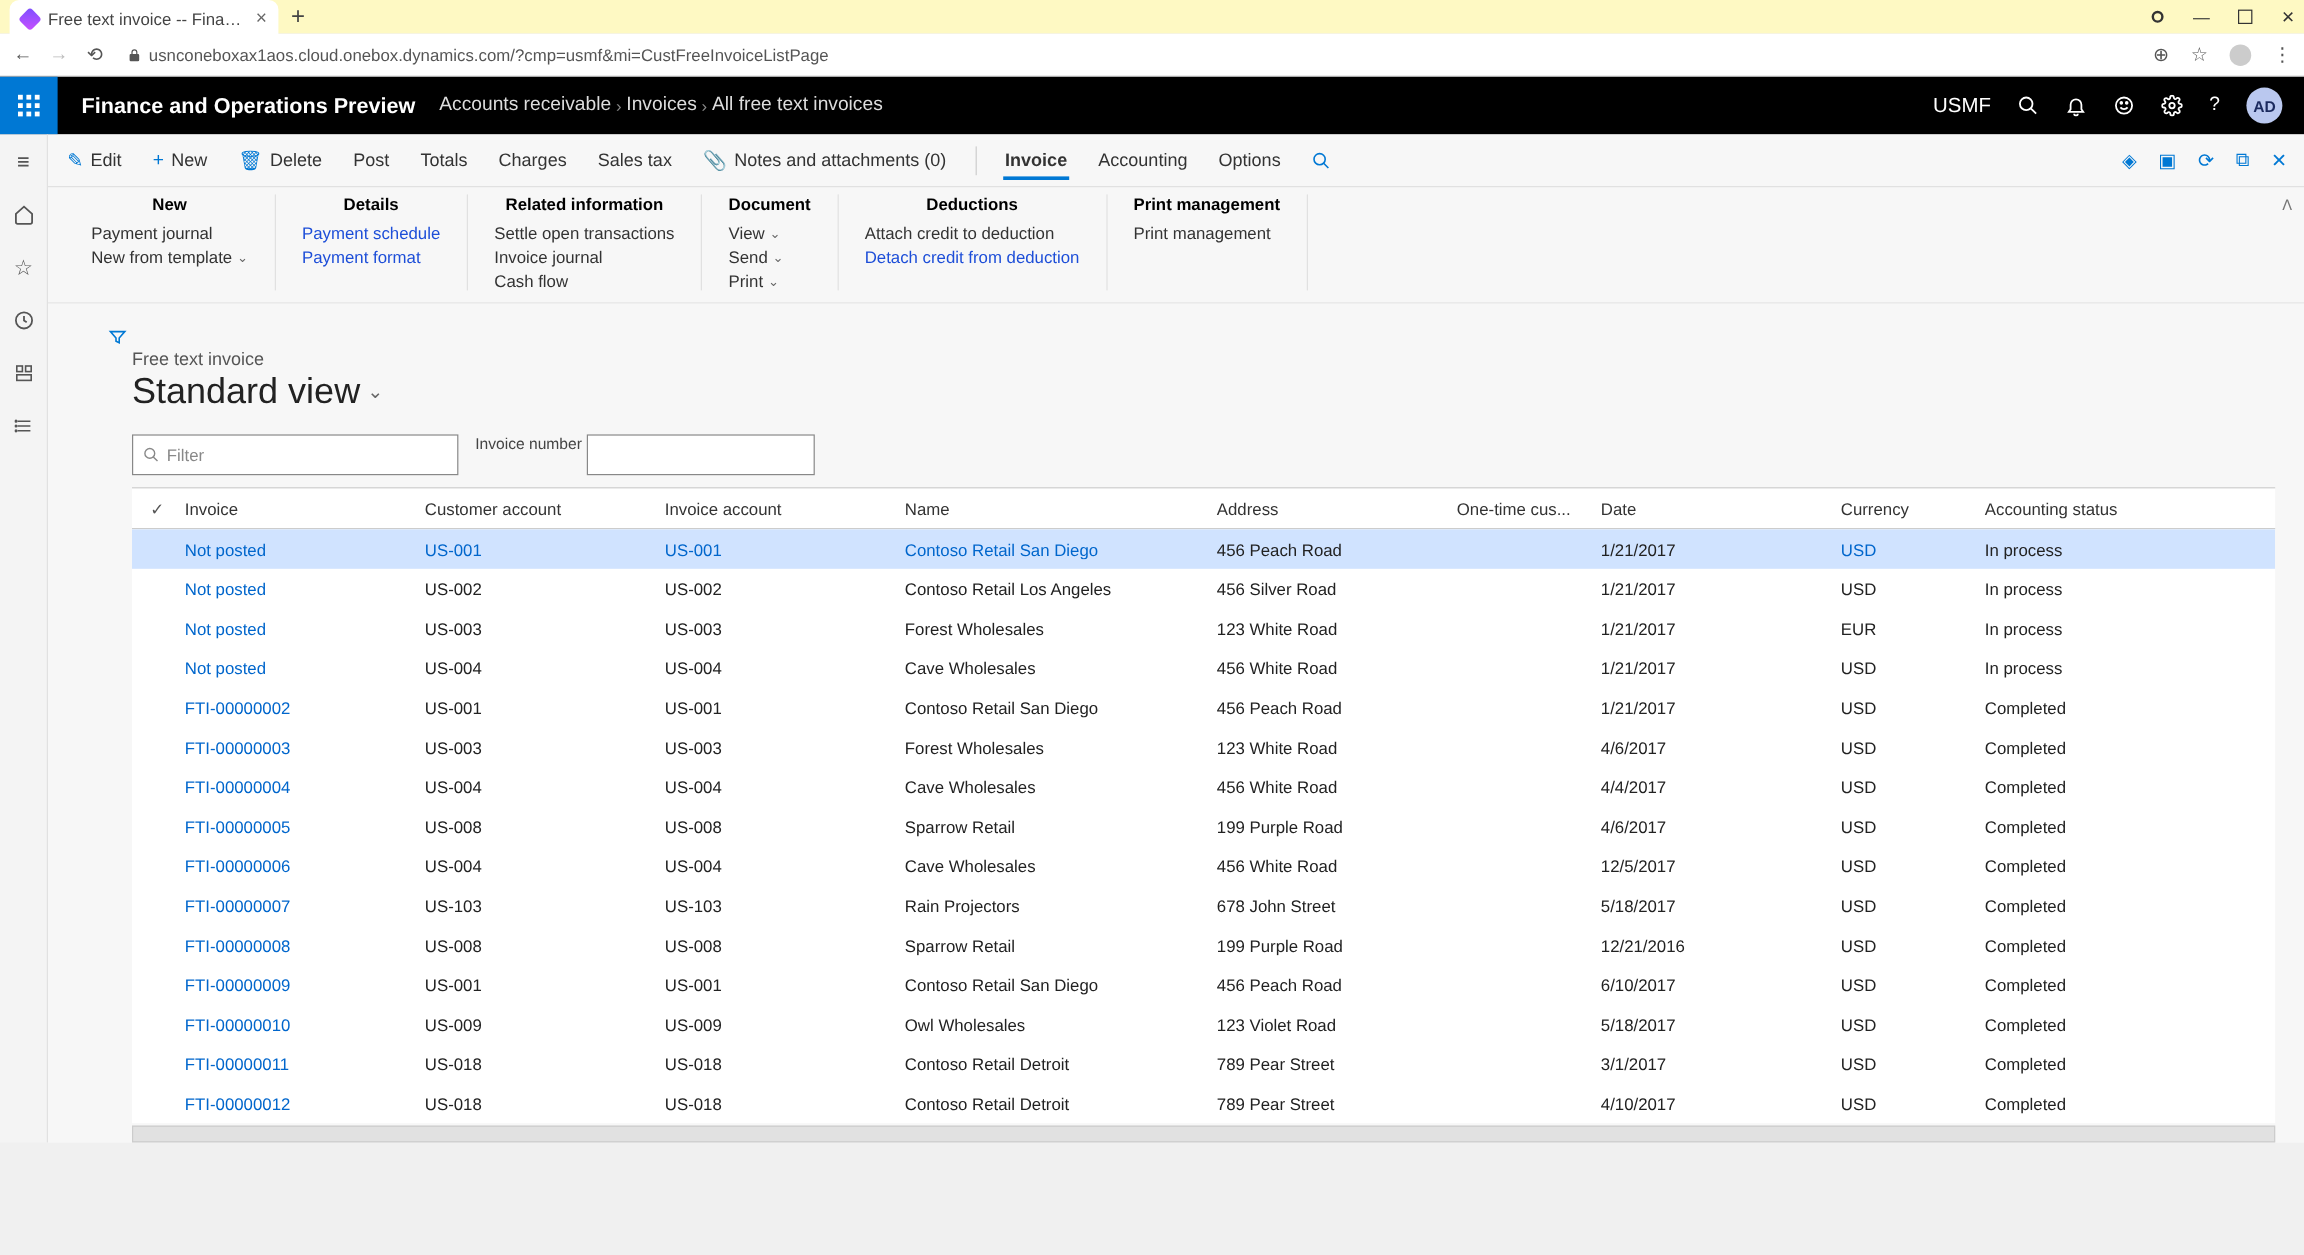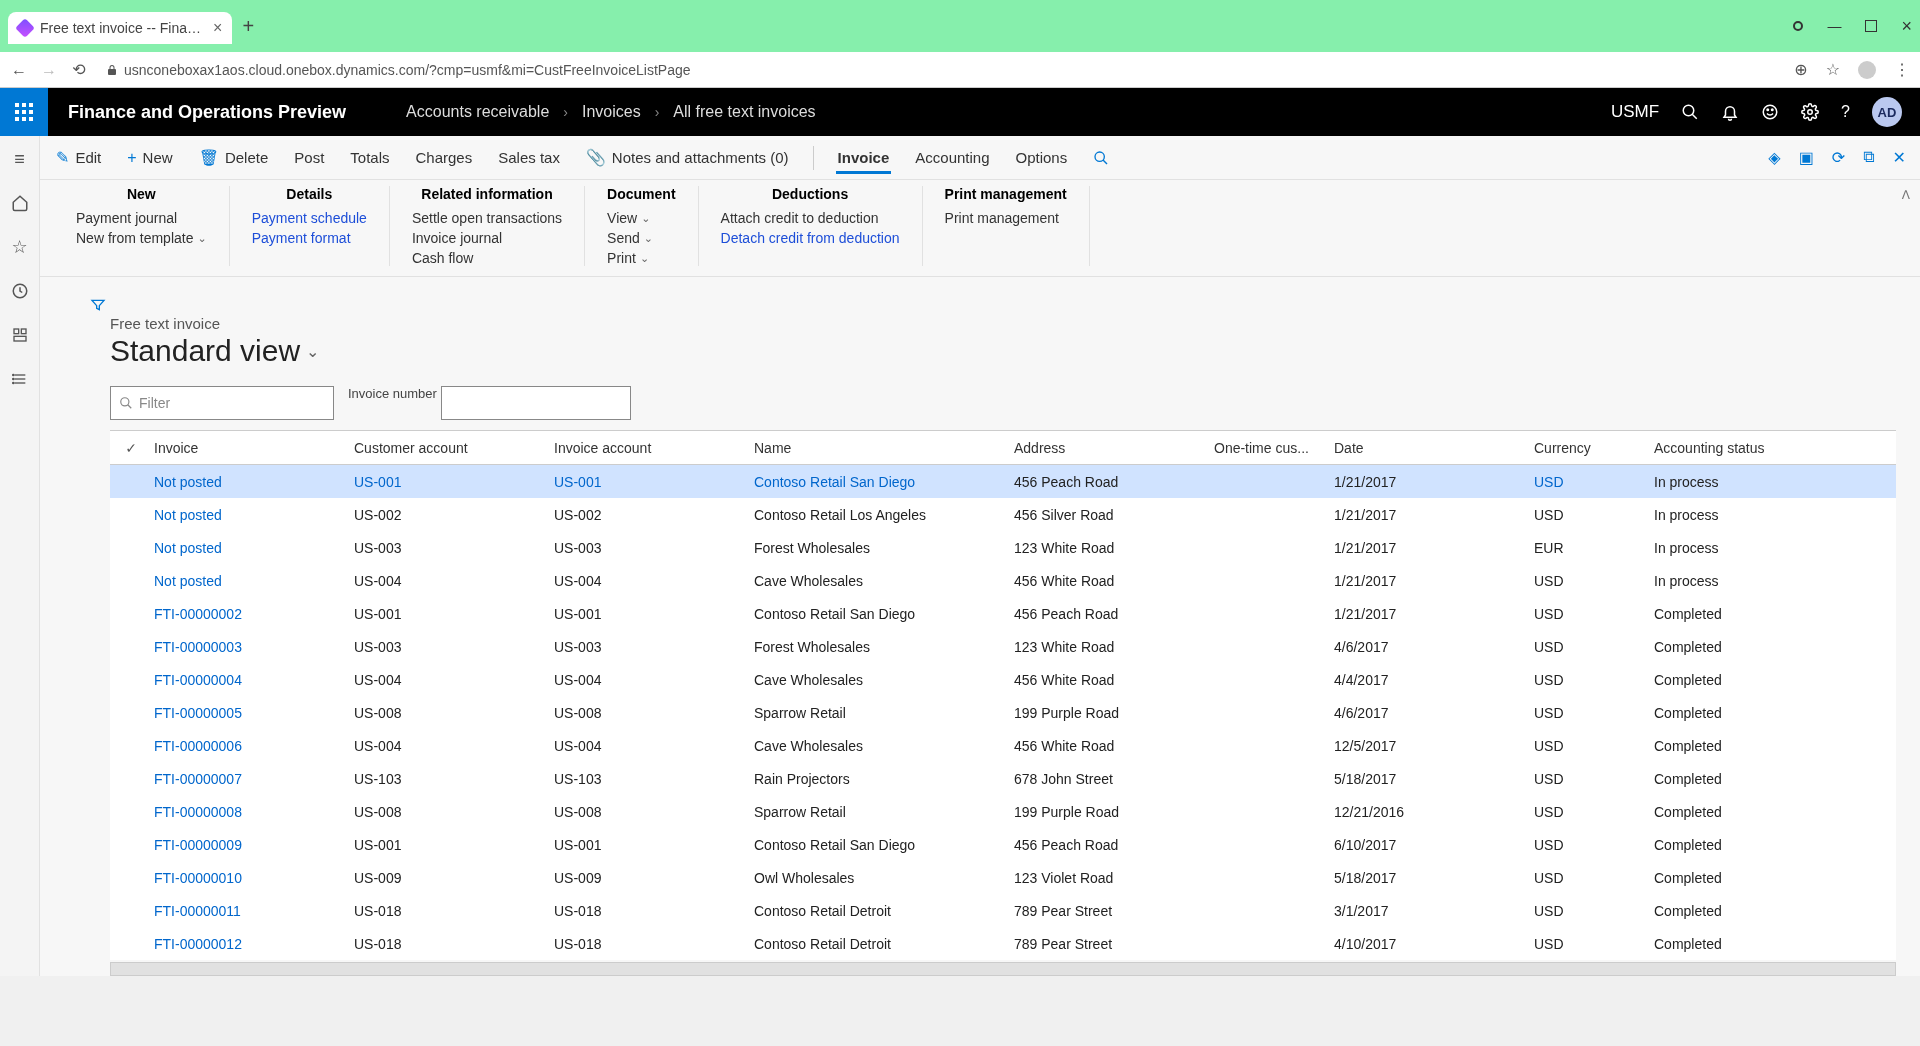--- a/index.html
+++ b/index.html
@@ -1,38 +1,38 @@
 <!DOCTYPE html>
 <html><head>
 <meta charset="utf-8">
 <style>
 * { box-sizing: border-box; margin: 0; padding: 0; font-family: "Segoe UI", Arial, sans-serif; }
 body { background: #f0f0f0; width: 1920px; height: 1046px; overflow: hidden; }
 
 
 .browser-frame { background: #dcdcdc; }
-.tab-bar { display: flex; align-items: center; height: 52px; background: #86efac; padding: 0 8px; }
+.tab-bar { display: flex; align-items: center; height: 28px; background: #fef9c3; padding: 0 8px; }
 .browser-tab { display: flex; align-items: center; background: #fff; border-radius: 8px 8px 0 0; padding: 6px 10px; font-size: 14px; color: #444; gap: 8px; min-width: 200px; height: 32px; margin-top: 4px;}
 .tab-favicon { width: 14px; height: 14px; background: linear-gradient(135deg,#7b4fff,#c94fff); border-radius: 3px; transform: rotate(45deg);}
 .tab-close { font-size: 16px; color: #666; margin-left: 4px; cursor: pointer;}
 .new-tab-btn { font-size: 20px; color: #444; margin-left: 10px; cursor: pointer;}
 .window-controls { margin-left: auto; display: flex; gap: 24px; font-size: 14px; color: #333; align-items:center;}
 .addr-bar { display: flex; align-items: center; height: 36px; background: #fff; border-bottom: 1px solid #ccc; padding: 0 10px; gap: 12px; }
 .nav-btn { color: #555; font-size: 16px; cursor: pointer; width:18px; text-align:center;}
 .url-box { flex: 1; display: flex; align-items: center; font-size: 14px; color: #555; gap: 6px; padding-left: 6px;}
 .lock-icon { width: 12px; height: 12px; }
 .addr-right { display:flex; gap:18px; align-items:center; color:#555; font-size:16px;}
 
 
 .app-header { display: flex; align-items: center; height: 48px; background: #000; color: #fff; }
 .waffle { width: 48px; height: 48px; background: #0078d4; display:flex; align-items:center; justify-content:center; font-size:18px;}
 .waffle-grid { display:grid; grid-template-columns:repeat(3,4px); grid-template-rows:repeat(3,4px); gap:3px;}
 .waffle-grid span { background:#fff; width:4px; height:4px;}
 .app-title { font-size: 18px; font-weight: 600; padding: 0 20px; }
-.breadcrumb { display: flex; align-items: center; gap: 14px; font-size: 16px; color: #ddd; margin-left: 40px; }
+.breadcrumb { display: flex; align-items: center; gap: 4px; font-size: 16px; color: #ddd; }
 .breadcrumb .sep { color: #888; font-size: 14px;}
 .hdr-right { margin-left: auto; display: flex; align-items: center; gap: 22px; padding-right: 18px; font-size: 16px; }
 .hdr-icon { color:#fff; cursor:pointer;}
 .avatar { width: 30px; height: 30px; border-radius: 50%; background: #bac8ef; color: #1b2a5e; font-size: 13px; font-weight: 600; display:flex; align-items:center; justify-content:center;}
 
 
 .content-wrap { display: flex; }
 .left-rail { width: 40px; background: #f4f4f4; border-right: 1px solid #e1e1e1; padding-top: 12px; display:flex; flex-direction:column; gap:22px; align-items:center;}
 .rail-btn { width: 22px; height: 22px; color:#555; display:flex; align-items:center; justify-content:center; font-size:18px; cursor:pointer;}
 .main-area { flex:1; background:#f7f7f7; }
@@ -56,21 +56,21 @@
 .caret-down { font-size:11px; color:#666;}
 .collapser { position:absolute; right:10px; top:8px; color:#777; font-size:12px; cursor:pointer;}
 
 
 .page-body { padding: 14px 24px 0 24px; background:#f7f7f7; position:relative; }
 .filter-icon-col { position:absolute; left:50px; top:20px; color:#0078d4; font-size:16px;}
 .page-inner { margin-left: 46px; }
 .page-label { font-size:15px; color:#555; margin-bottom:2px;margin-top:24px;}
 .view-title { font-size:30px; font-weight:400; color:#222; display:flex; align-items:center; gap:6px;}
 .filters-row { display:flex; gap:14px; margin-top:18px; align-items:flex-end;}
-.filter-box { border:1px solid #888; width:224px; height:34px; display:flex; align-items:center; padding:0 8px; font-size:14px; color:#888; background:#fff; gap:6px;}
+.filter-box { border:1px solid #888; width:272px; height:34px; display:flex; align-items:center; padding:0 8px; font-size:14px; color:#888; background:#fff; gap:6px;}
 .inv-col { display:flex; flex-direction:row; gap:4px;}
 .inv-label { font-size:13px; color:#444;}
 .inv-input { border:1px solid #888; width:190px; height:34px; background:#fff;}
 
 
 .grid { margin-top:10px; border-top:1px solid #ccc; background:#fff;}
 .grid-head { display:flex; align-items:center; height:34px; border-bottom:1px solid #ccc; font-size:14px; color:#333; padding-left:6px;}
 .check-cell { width:30px; text-align:center; color:#555;}
 .cell { padding: 0 8px; overflow:hidden; white-space:nowrap; text-overflow:ellipsis;}
 .col-invoice { width:200px;}

